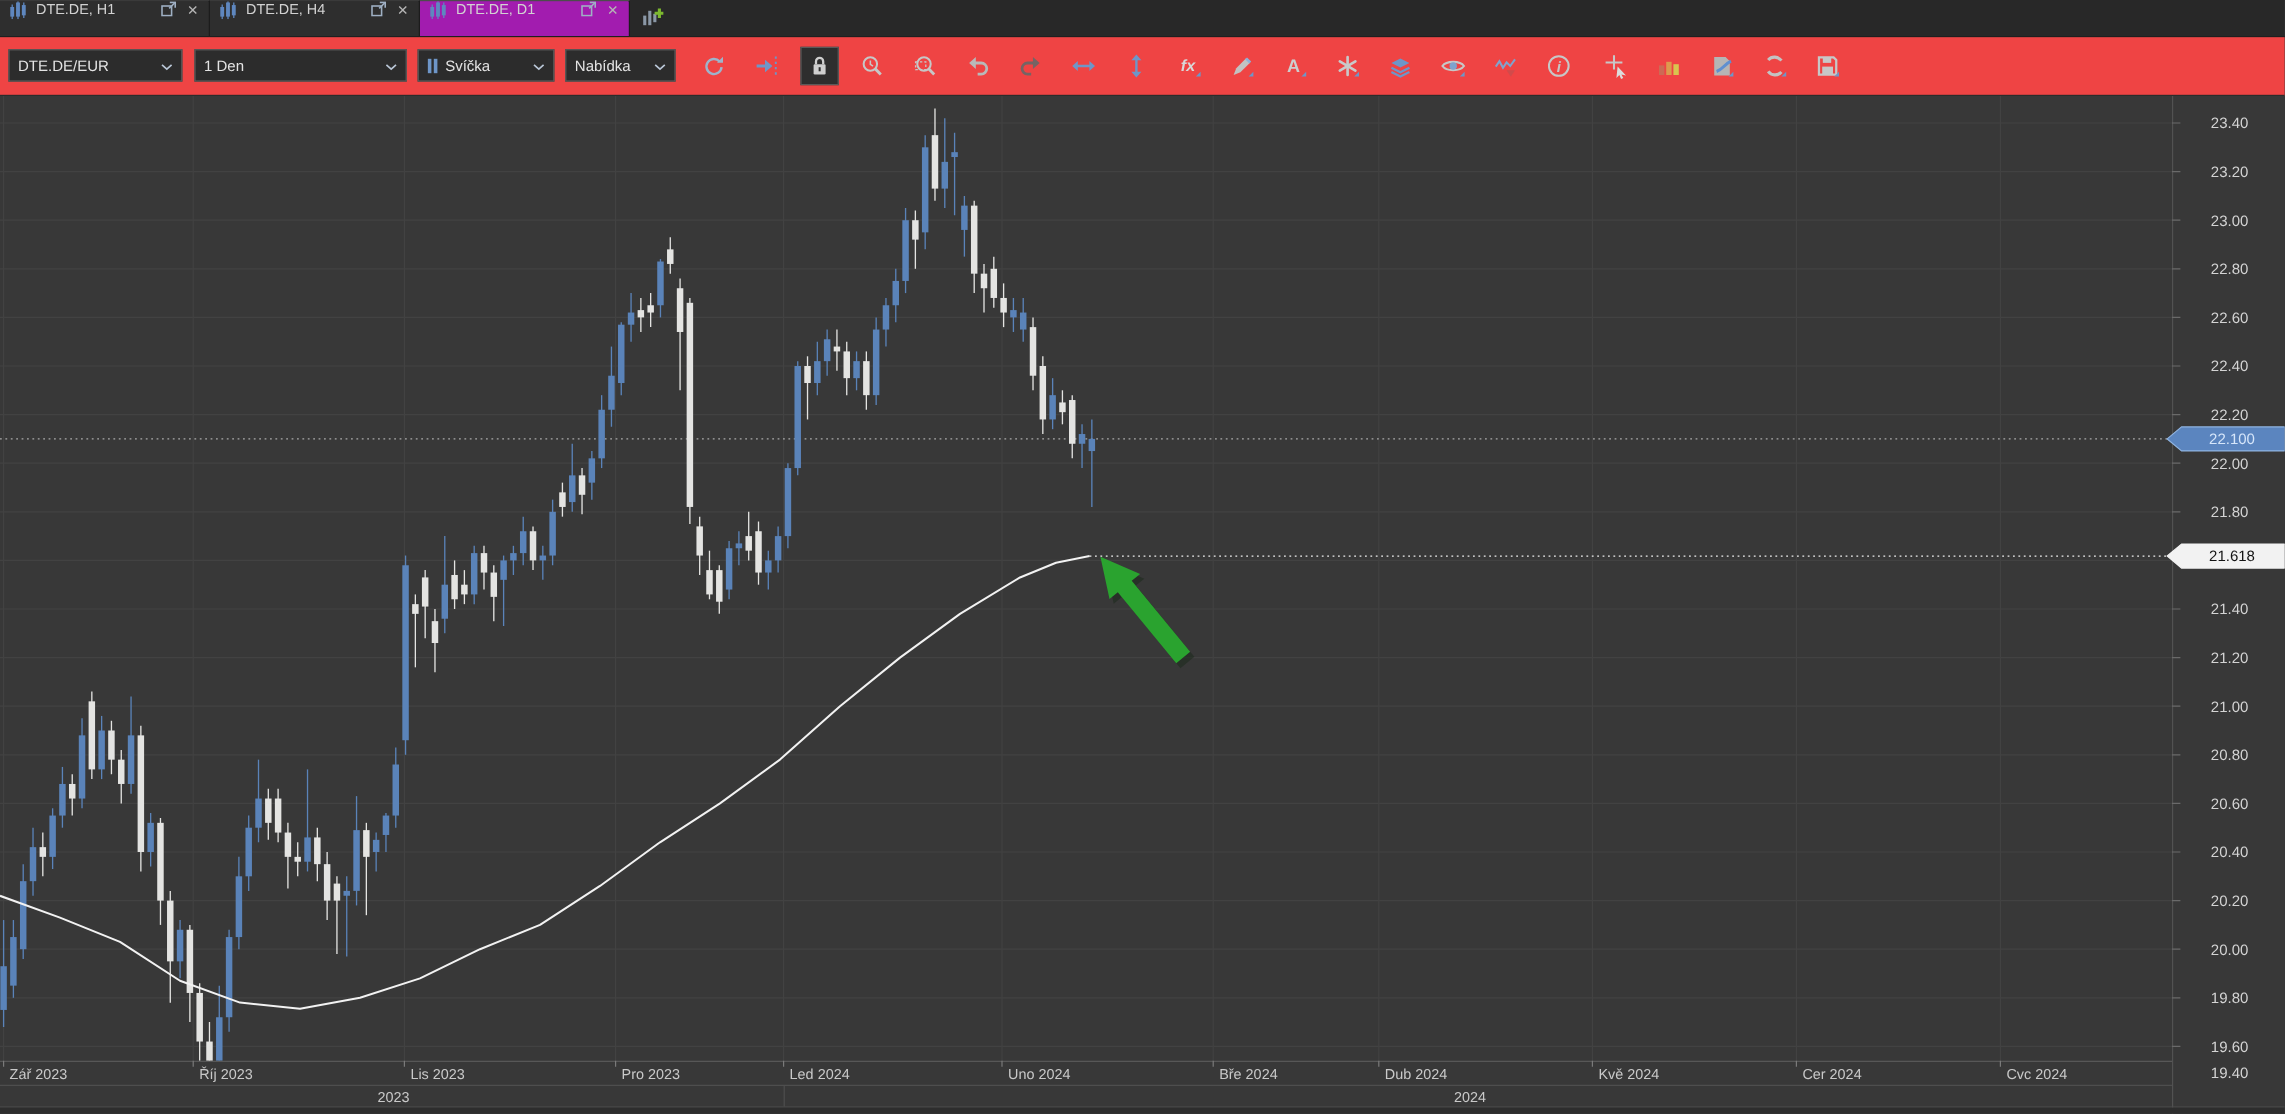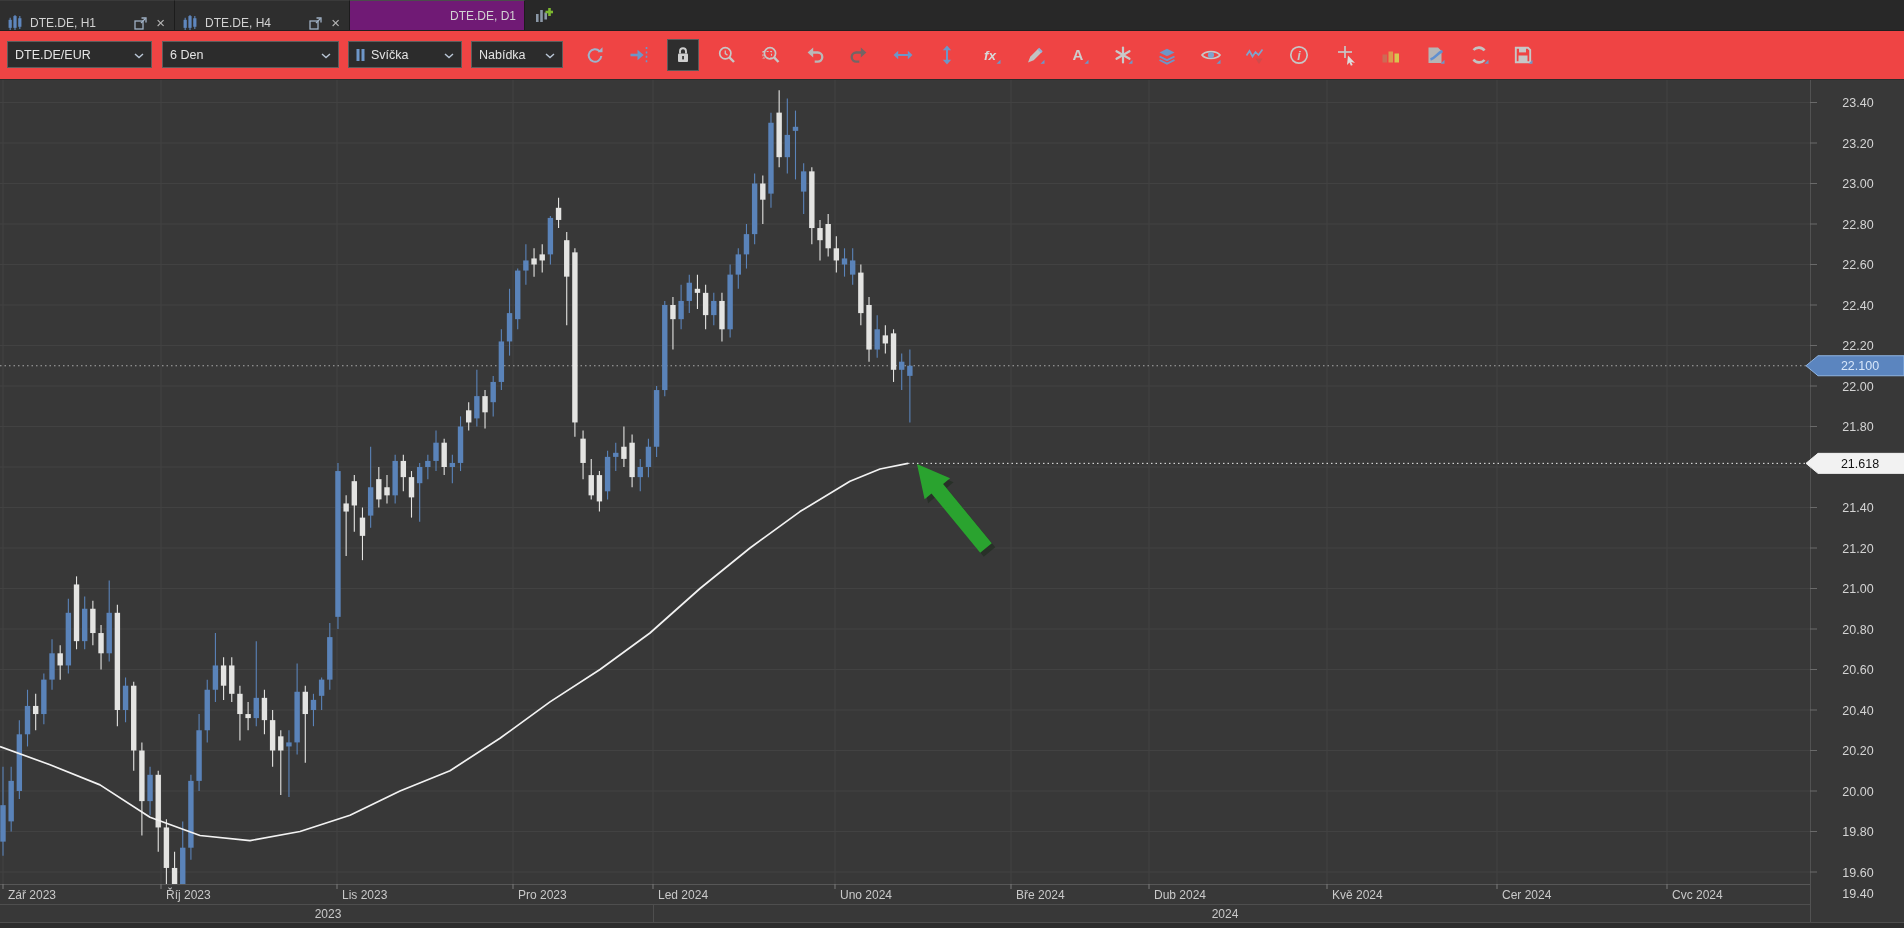--- a/index.html
+++ b/index.html
@@ -1,22 +1,22 @@
 <!DOCTYPE html>
 <html><head>
 <meta charset="utf-8">
 <style>
   html,body{margin:0;padding:0;background:#383838;width:1904px;height:928px;overflow:hidden;
     font-family:"Liberation Sans",sans-serif;-webkit-font-smoothing:antialiased;}
   #app{width:1904px;height:928px;display:flex;flex-direction:column;}
   
   #tabbar{height:30px;background:#282828;display:flex;align-items:stretch;border-bottom:1px solid #1f1f1f;}
-  .tab{display:flex;align-items:flex-end;gap:8px;width:158px;padding:0 8px;background:#2e2e2e;
+  .tab{display:flex;align-items:flex-start;gap:8px;width:158px;padding:0 8px;background:#2e2e2e;
     border-right:1px solid #1c1c1c;border-top:1px solid #3a3a3a;cursor:default;}
-  .tab.active{background:#701a75;border-top:1px solid #4c4c4c;flex-direction:column;}
+  .tab.active{background:#a21caf;border-top:1px solid #4c4c4c;}
   .tab .tlabel{color:#d2d2d2;font-size:12px;white-space:nowrap;flex:1;}
   .tab .tclose{color:#b5b5b5;font-size:15px;line-height:1;padding:0 1px;}
   .addchart{display:flex;align-items:center;padding:0 10px;}
   
   #toolbar{height:48px;background:#ef4444;display:flex;align-items:center;border-bottom:1px solid #2c2c2c;}
   .dd{height:27px;background:#2c2c2c;border:1px solid #5d5d5d;display:flex;align-items:center;
     padding:0 7px;gap:6px;color:#e4e4e4;font-size:12.5px;box-sizing:border-box;}
   .dd .ddval{flex:1;white-space:nowrap;overflow:hidden;}
   .icon{width:30px;height:30px;display:flex;align-items:center;justify-content:center;border:1px solid transparent;font-weight:bold;}
   .icon.pressed{background:#2e2e2e;border:1px solid #5a5a5a;}
@@ -108,21 +108,21 @@
       </div>
     </div>
   <div id="toolbar">
       <div class="dd" style="width:145px;margin-left:7px">
         <span class="ddval">DTE.DE/EUR</span>
         <span><svg width="10" height="6" viewBox="0 0 10 6">
             <polyline points="1,1 5,4.6 9,1" fill="none" stroke="#b9c6d6" stroke-width="1.4"></polyline>
           </svg></span>
       </div>
       <div class="dd" style="width:177px;margin-left:10px">
-        <span class="ddval">6 Den</span>
+        <span class="ddval">1 Den</span>
         <span><svg width="10" height="6" viewBox="0 0 10 6">
             <polyline points="1,1 5,4.6 9,1" fill="none" stroke="#b9c6d6" stroke-width="1.4"></polyline>
           </svg></span>
       </div>
       <div class="dd" style="width:114px;margin-left:9px">
         <svg width="9" height="14" viewBox="0 0 9 14">
           <rect x="0.5" y="1" width="3" height="12" fill="#6e96c8"></rect>
           <rect x="5.5" y="1" width="3" height="12" fill="#6e96c8"></rect>
         </svg>
         <span class="ddval">Svíčka</span>

